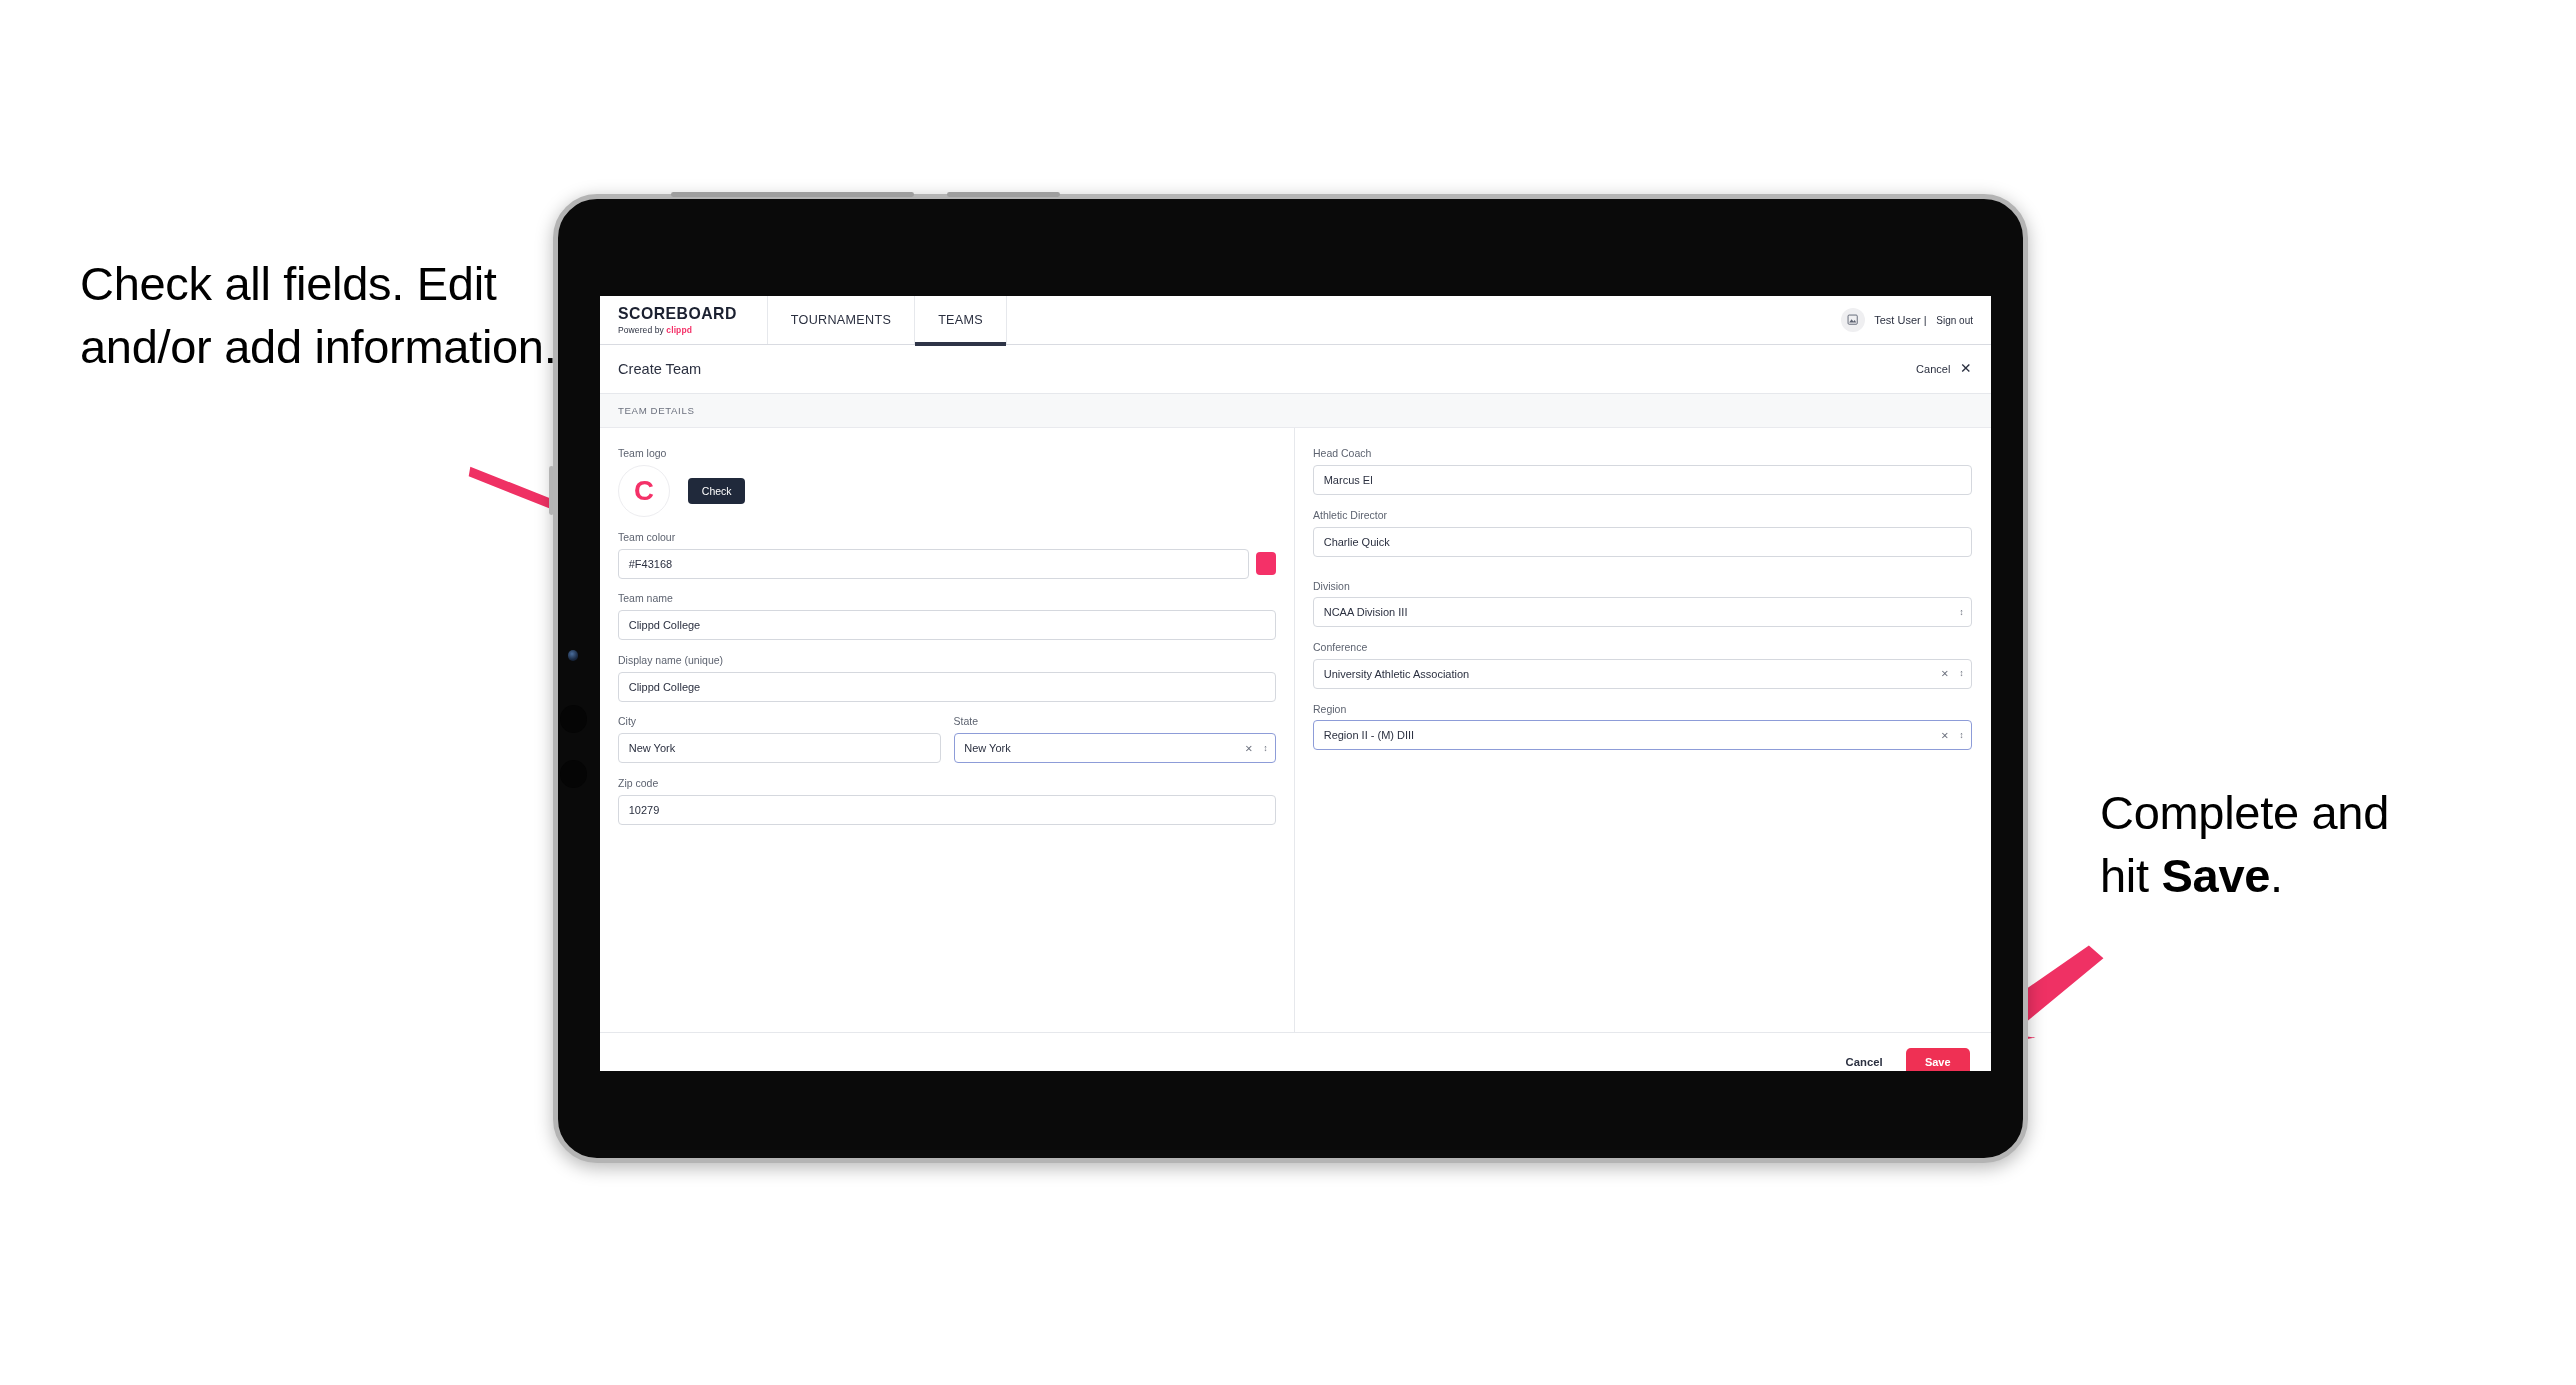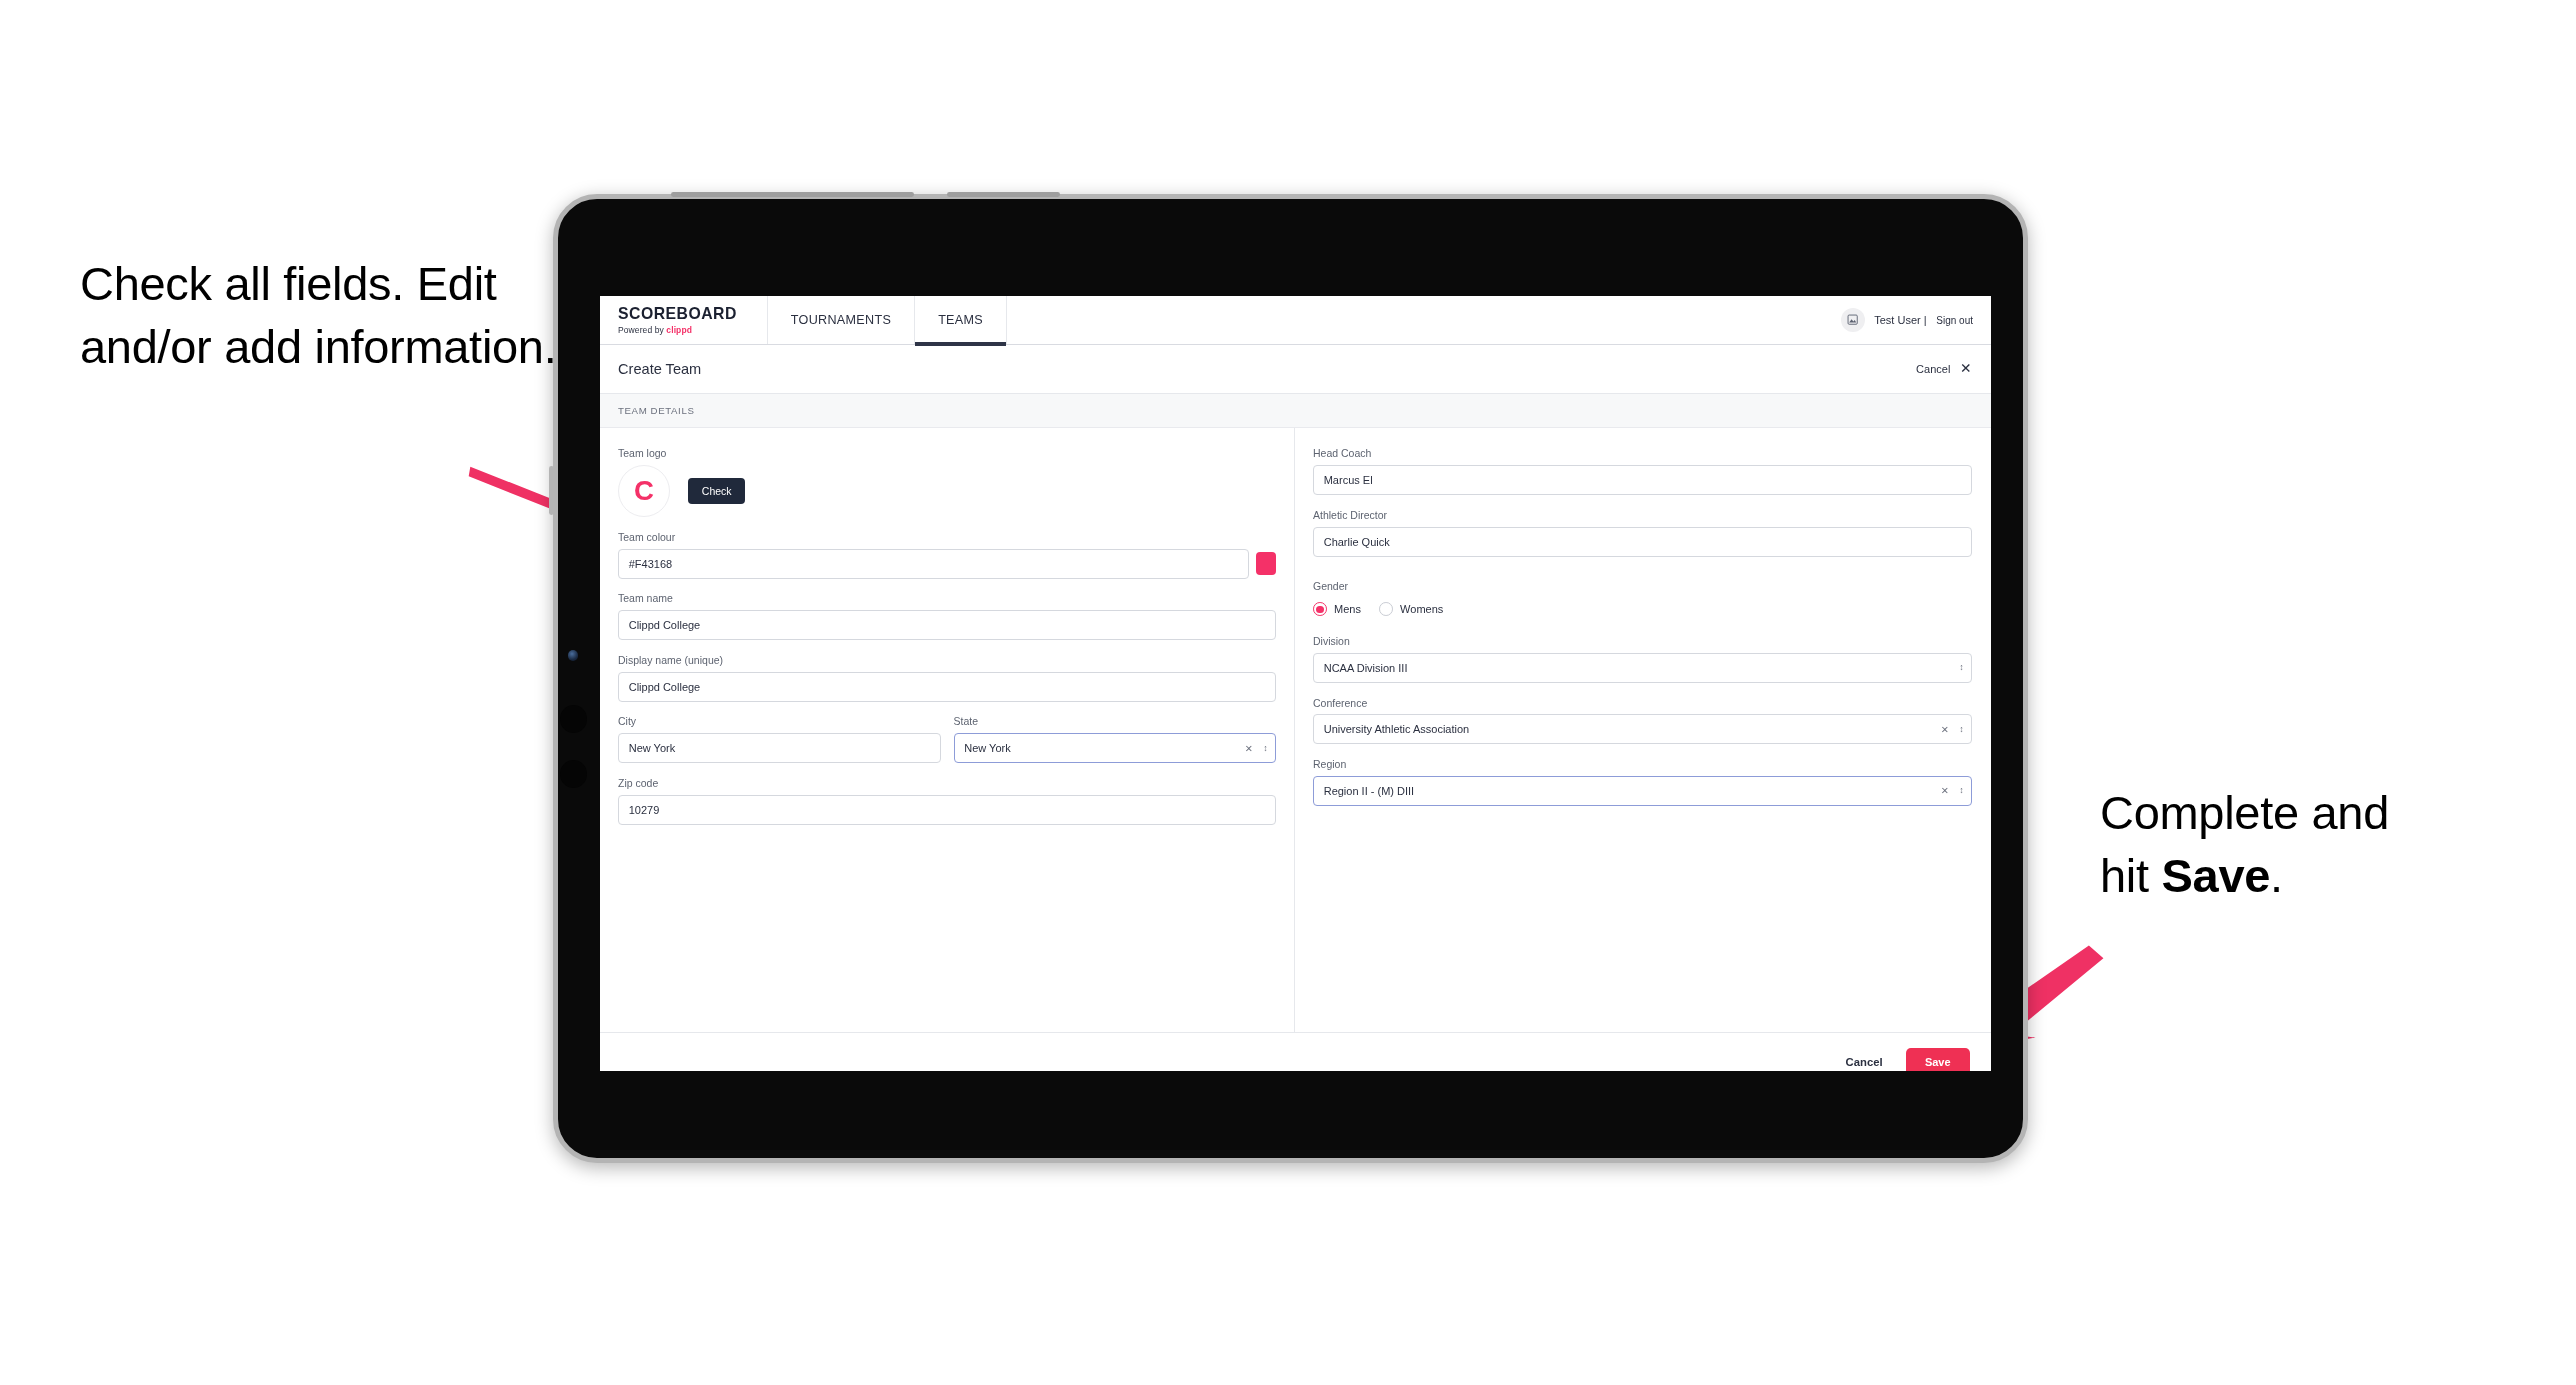--- a/index.html
+++ b/index.html
@@ -373,33 +373,20 @@
           <span class="flabel">Head Coach</span>
           <div class="finput">Marcus El</div>
         </div>
 
 
         <div class="field" style="margin-bottom:23px;">
           <span class="flabel">Athletic Director</span>
           <div class="finput">Charlie Quick</div>
         </div>
 
-        <div class="field">
-          <span class="flabel">Gender</span>
-          <div id="gender-row">
-            <div class="radio-item">
-              <span class="radio checked"></span>
-              <span class="radio-label">Mens</span>
-            </div>
-            <div class="radio-item">
-              <span class="radio"></span>
-              <span class="radio-label">Womens</span>
-            </div>
-          </div>
-        </div>
 
         <div class="field">
           <span class="flabel">Division</span>
           <div class="select-wrap">
             <div class="finput">NCAA Division III</div>
             <div class="sel-icons">
               <span class="caret-updown">↕</span>
             </div>
           </div>
         </div>

